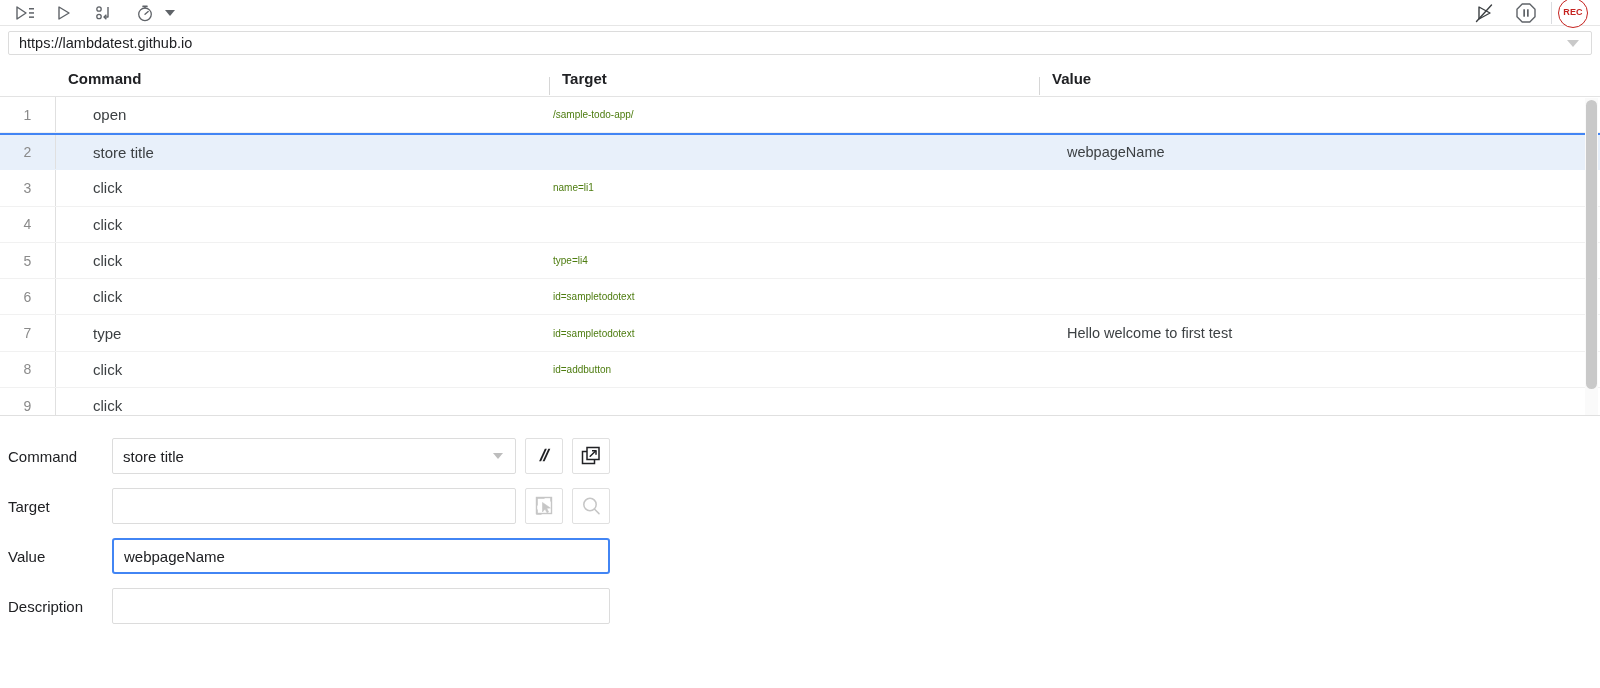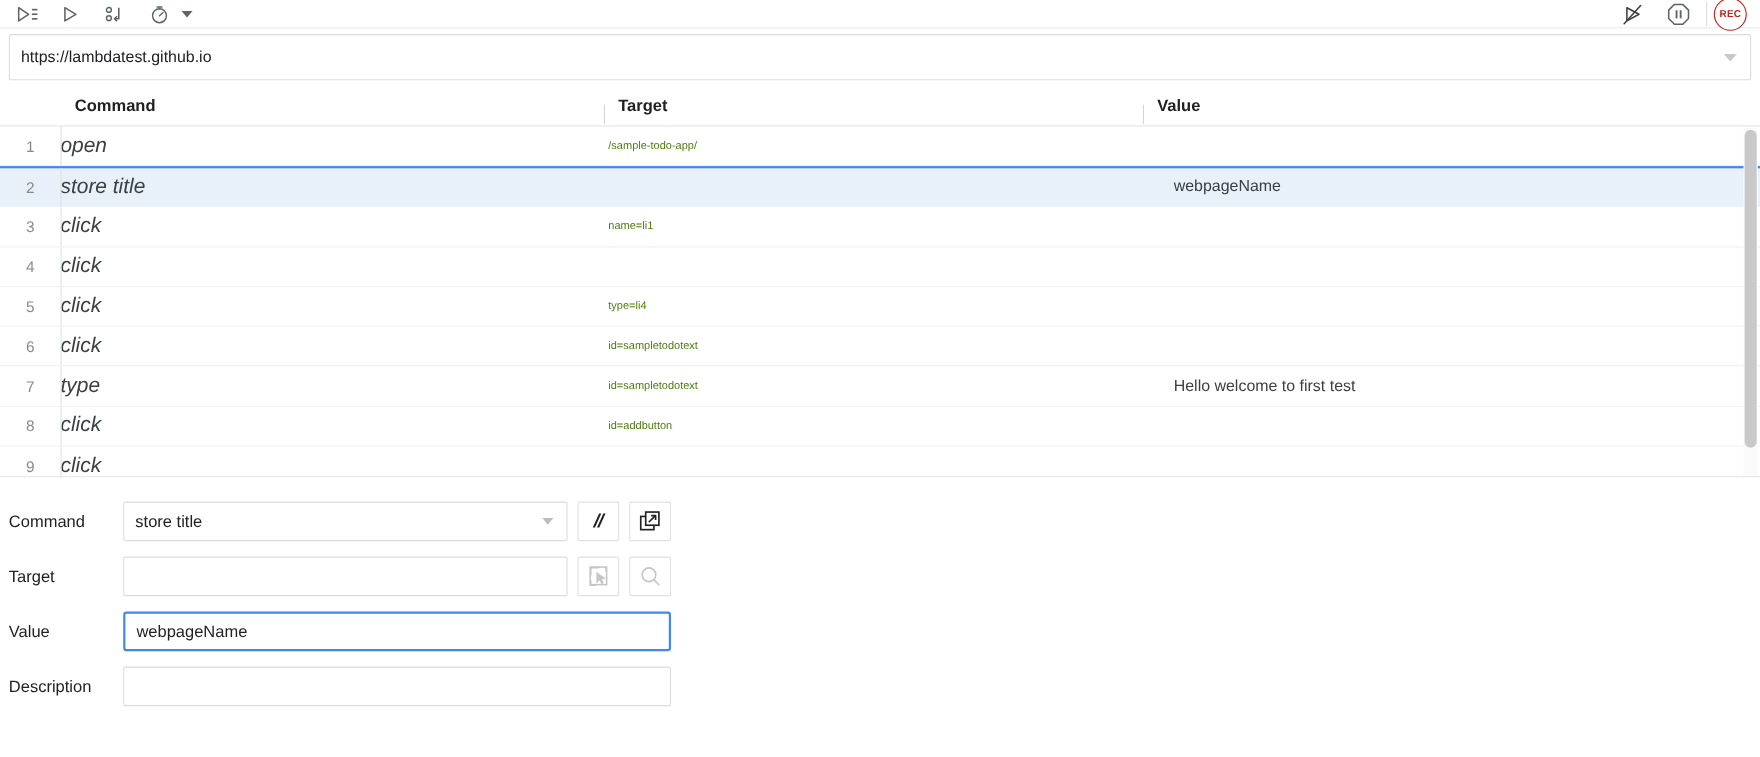--- a/index.html
+++ b/index.html
@@ -49,21 +49,21 @@
   }
   .rec-txt {
     font-size: 9px; font-weight: bold; color: #c5221f;
     letter-spacing: .2px; line-height: 1;
   }
 
   
   .urlbar-wrap { padding: 5px 8px 6px 8px; background:#fff; }
   .urlbar {
     position: relative;
-    height: 42px;
+    height: 24px;
     border: 1px solid #dcdcdc;
     border-radius: 2px;
     background: #ffffff;
     display: flex; align-items: center;
   }
   .urlbar .url-text {
     font-size: 14.5px;
     color: #202124;
     padding-left: 10px;
     flex: 1;
@@ -130,21 +130,22 @@
     font-size: 14px; color: #8a8a8a;
     text-align: center;
   }
   .gutter-line {
     position: absolute;
     left: 55px; top: 0; bottom: 0;
     width: 1px; background: #e0e0e0;
   }
   .cell-cmd {
     width: 494px; flex: none;
-    font-size: 19px; font-style: italic; color: #3c4043;
+    font-size: 15px; color: #3c4043;
+    padding-left: 38px;
   }
   .cell-tgt {
     width: 490px; flex: none;
     font-size: 10px; color: #4d7c0f;
     padding-left: 4px;
   }
   .cell-val {
     flex: 1;
     font-size: 14.5px; color: #3c4043;
     padding-left: 28px;

